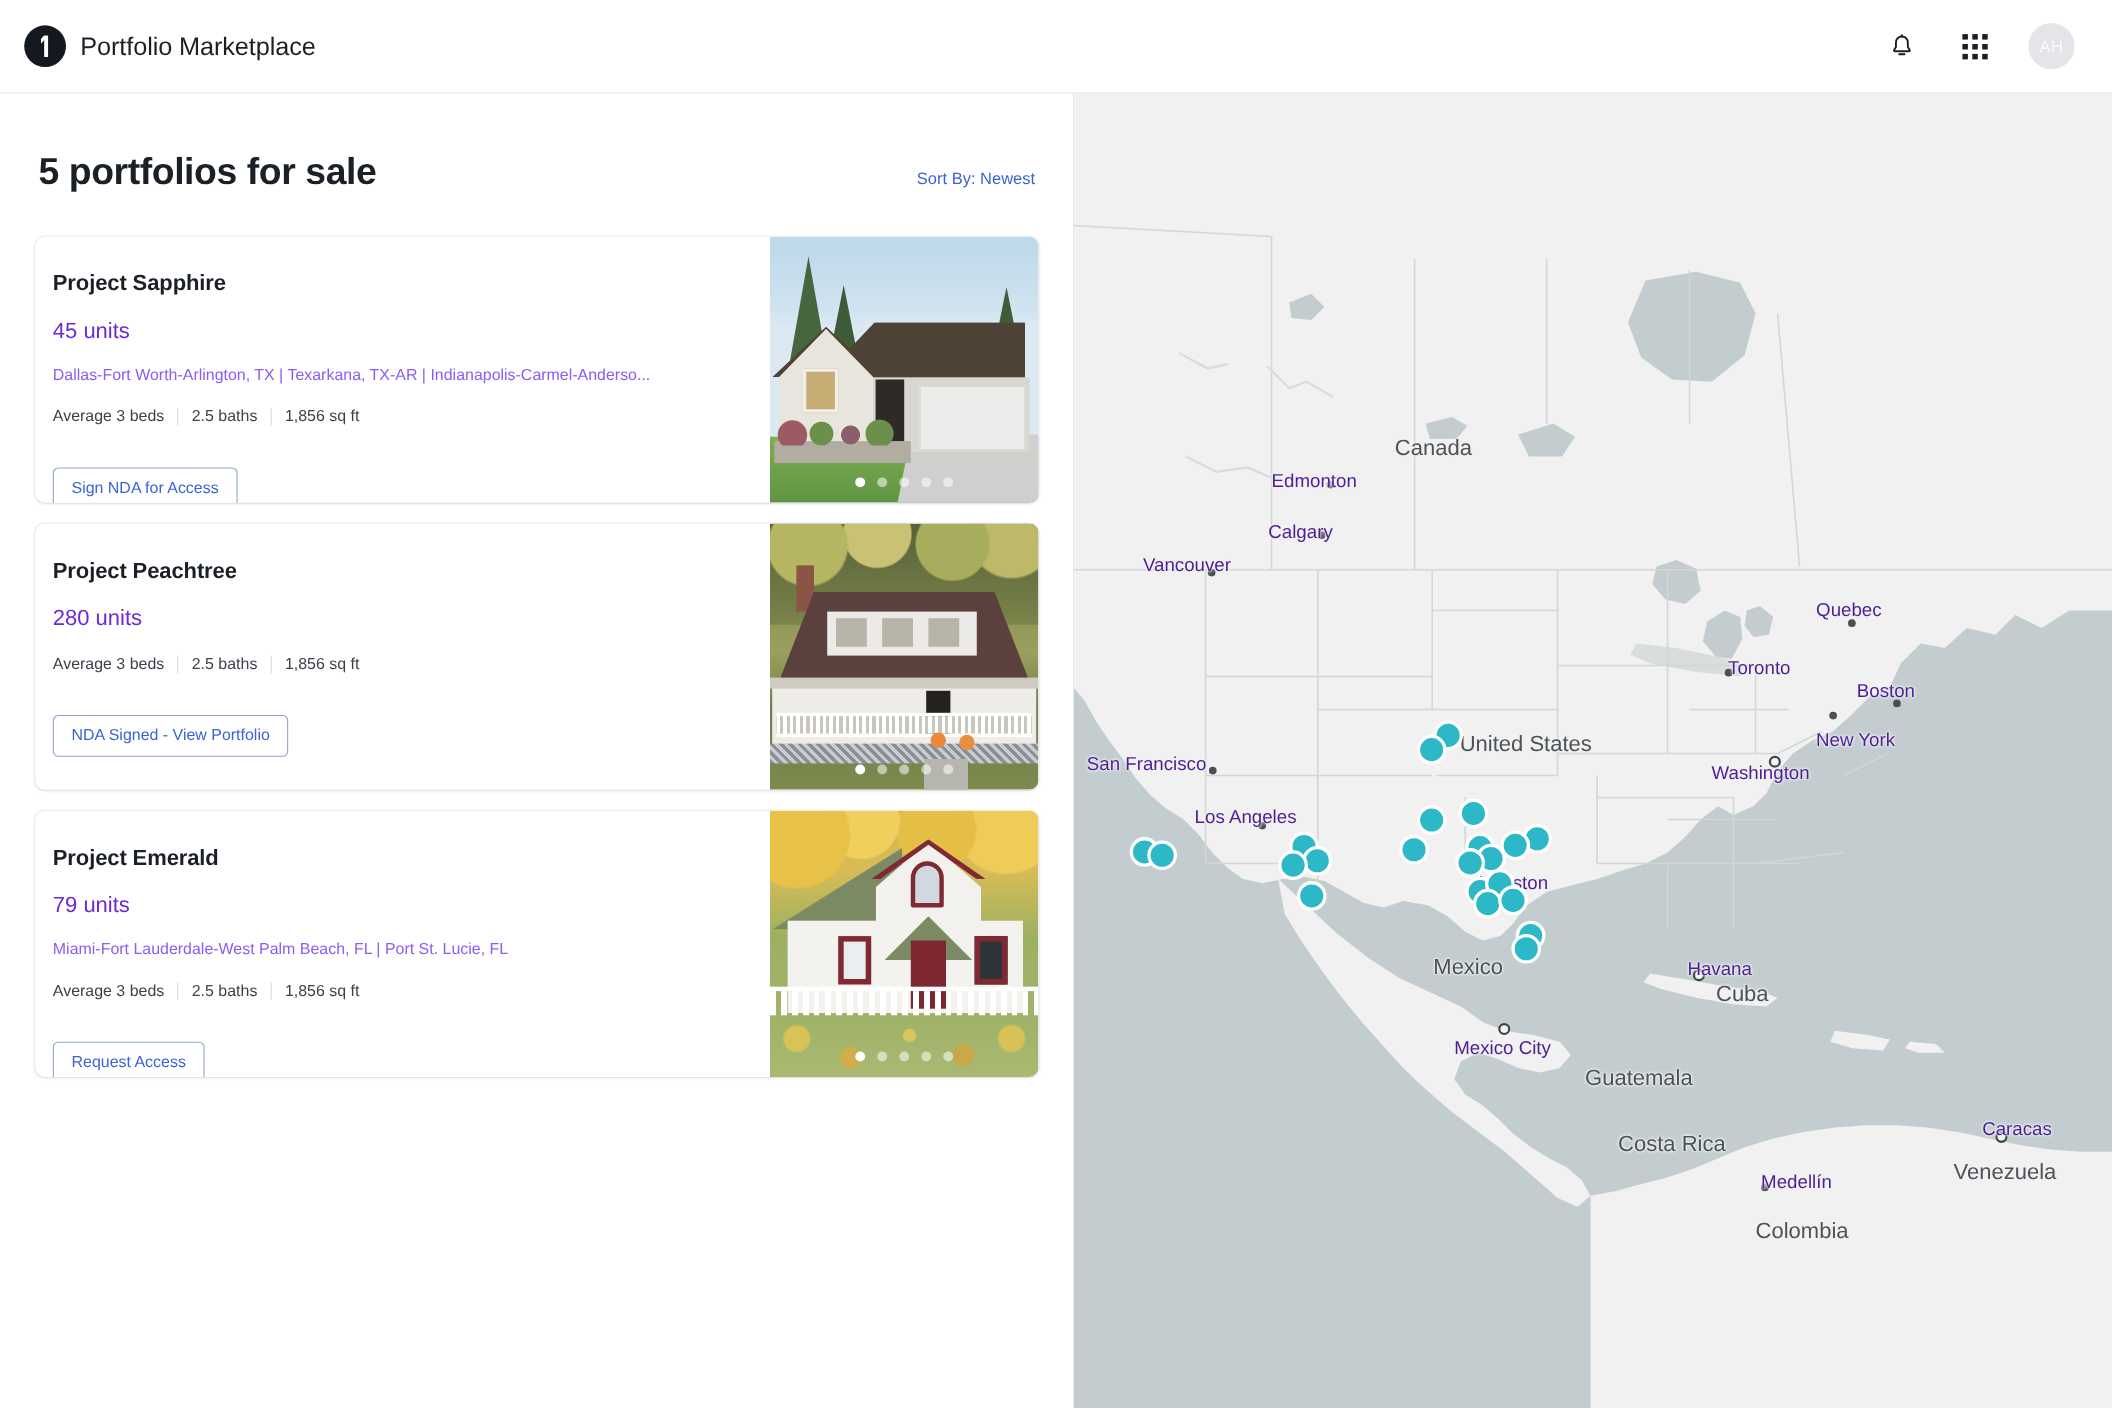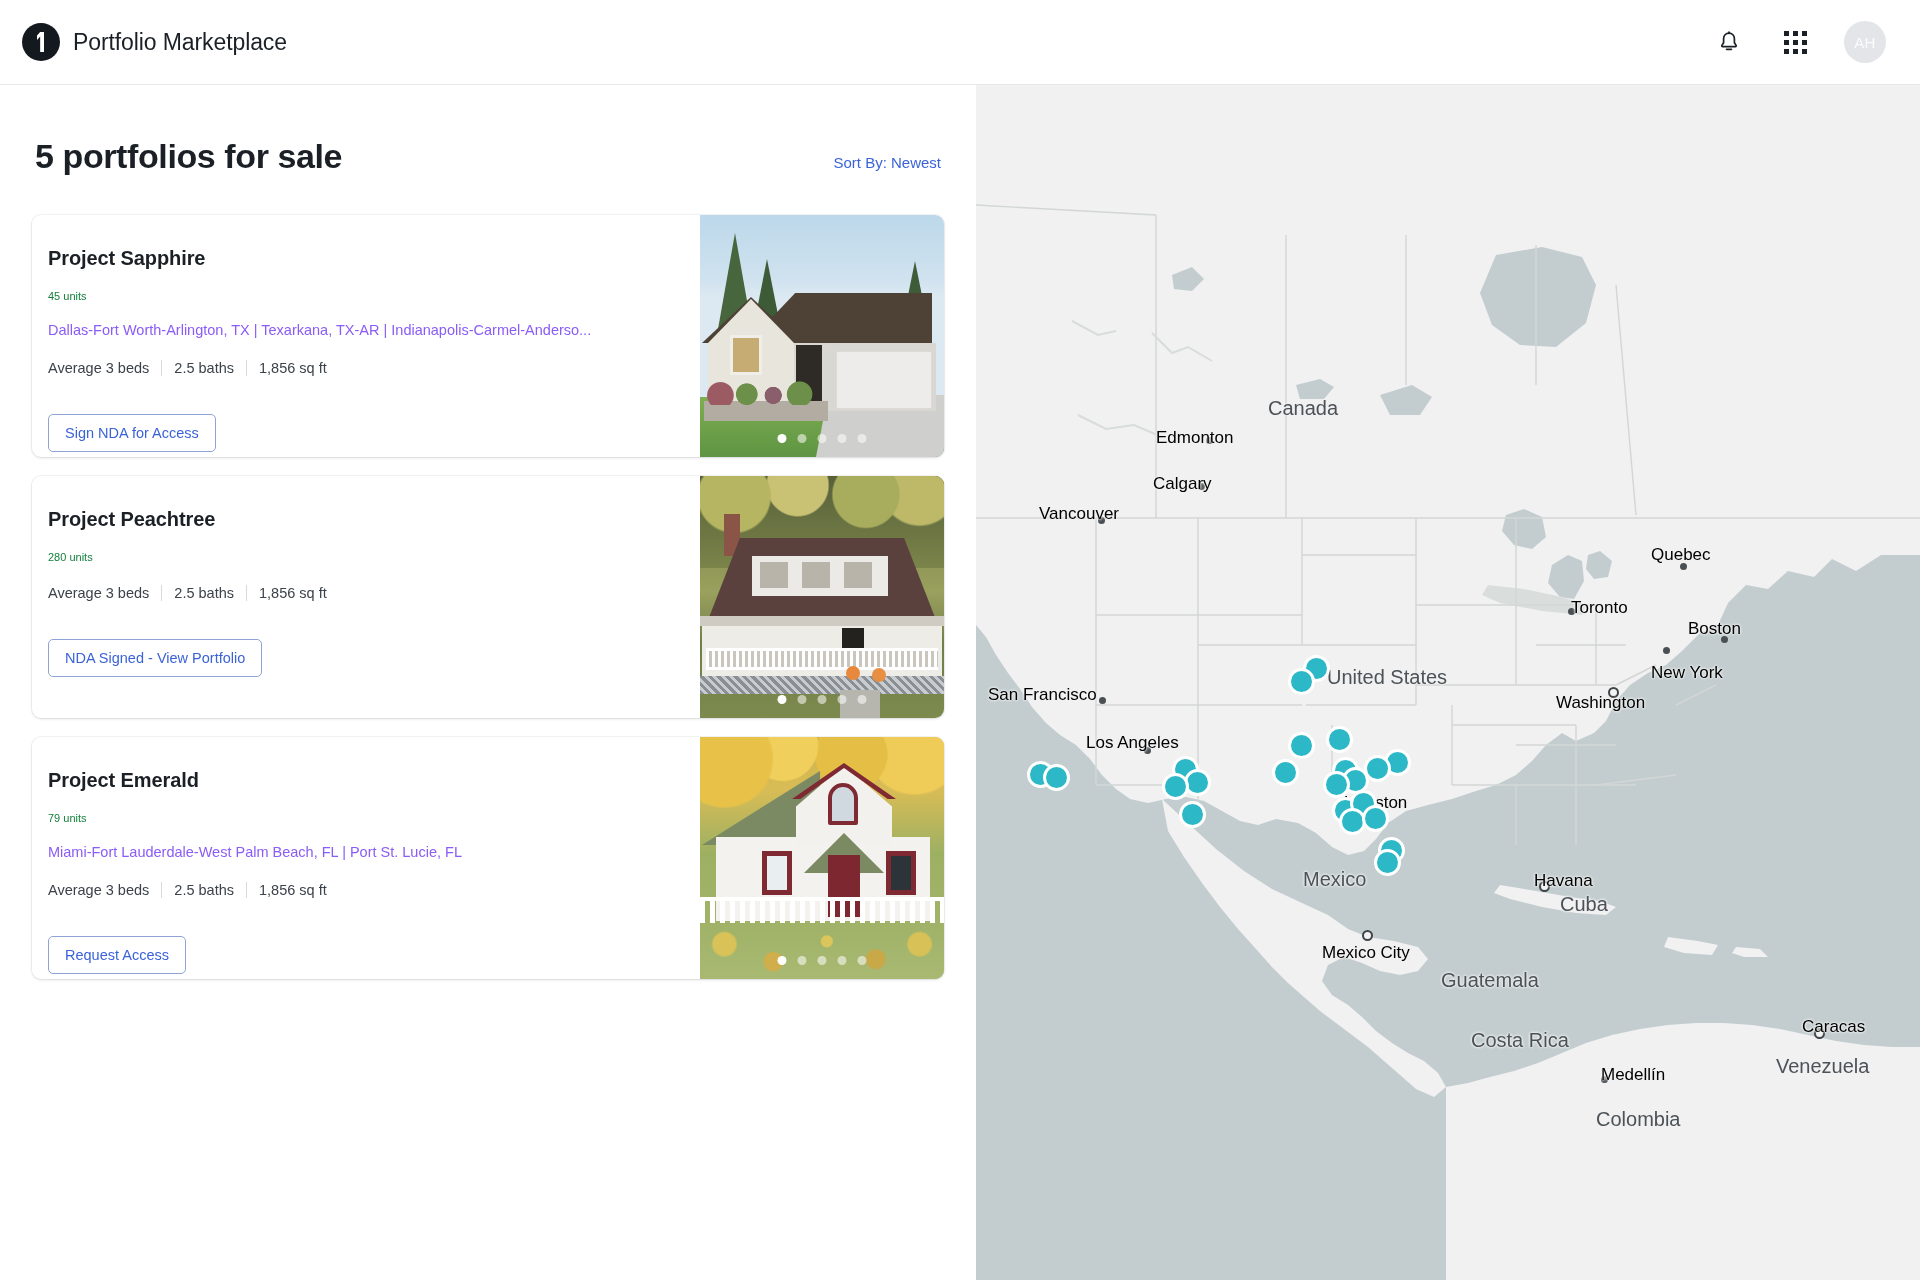--- a/index.html
+++ b/index.html
@@ -69,21 +69,21 @@
   
   .cards { margin-top: 39px; display: flex; flex-direction: column; gap: 19px; }
   .card {
     position: relative; height: 242px;
     background: #fff; border-radius: 9px;
     box-shadow: 0 1px 3px rgba(20,26,40,.12), 0 0 0 1px rgba(20,26,40,.045);
     display: flex; overflow: hidden; cursor: pointer;
   }
   .card-body { flex: 1; padding: 32px 0 0 16px; }
   .card-title { font-size: 20px; font-weight: 700; color: #1b2026; letter-spacing: -0.1px; }
-  .card-units { font-size: 11px; color: #15803d; margin-top: 20px; }
+  .card-units { font-size: 20px; color: #6d28d9; margin-top: 20px; }
   .card-markets { font-size: 14.5px; color: #8b5cf6; margin-top: 20px; }
   .specs { display: flex; align-items: center; margin-top: 22px; }
   .specs span { font-size: 14.5px; color: #3c424a; }
   .specs .sep {
     width: 1px; height: 16px; background: #d5d8dc; margin: 0 12px; display: inline-block;
   }
   .cta {
     margin-top: 38px; display: inline-flex; align-items: center; justify-content: center;
     height: 38px; padding: 0 16px;
     border: 1px solid #8fa3d8; border-radius: 5px;
@@ -178,21 +178,21 @@
     width: 1041px; height: 1195px;
     background: #c3cdd0; overflow: hidden;
   }
   .map-svg { position: absolute; inset: 0; width: 944px; height: 1195px; }
   .map-label {
     position: absolute; color: #5c6368; white-space: nowrap;
     text-shadow: 0 0 3px #f0f1f0, 0 0 3px #f0f1f0, 0 0 2px #f0f1f0;
     pointer-events: none;
   }
   .map-label.country { font-size: 20px; color: #4c5257; font-weight: 400; }
-  .map-label.city { font-size: 17px; color: #000000; }
+  .map-label.city { font-size: 17px; color: #4c1d95; }
   .city-dot { position: absolute; width: 7px; height: 7px; border-radius: 50%; background: #4a4f53; }
   .capital-dot {
     position: absolute; width: 11px; height: 11px; border-radius: 50%;
     background: #f2f3f2; border: 2.5px solid #3f4448;
   }
   .marker {
     position: absolute; width: 21px; height: 21px; border-radius: 50%;
     background: #2cb8c6; border: 3px solid #ffffff; cursor: pointer;
     box-sizing: content-box;
   }

